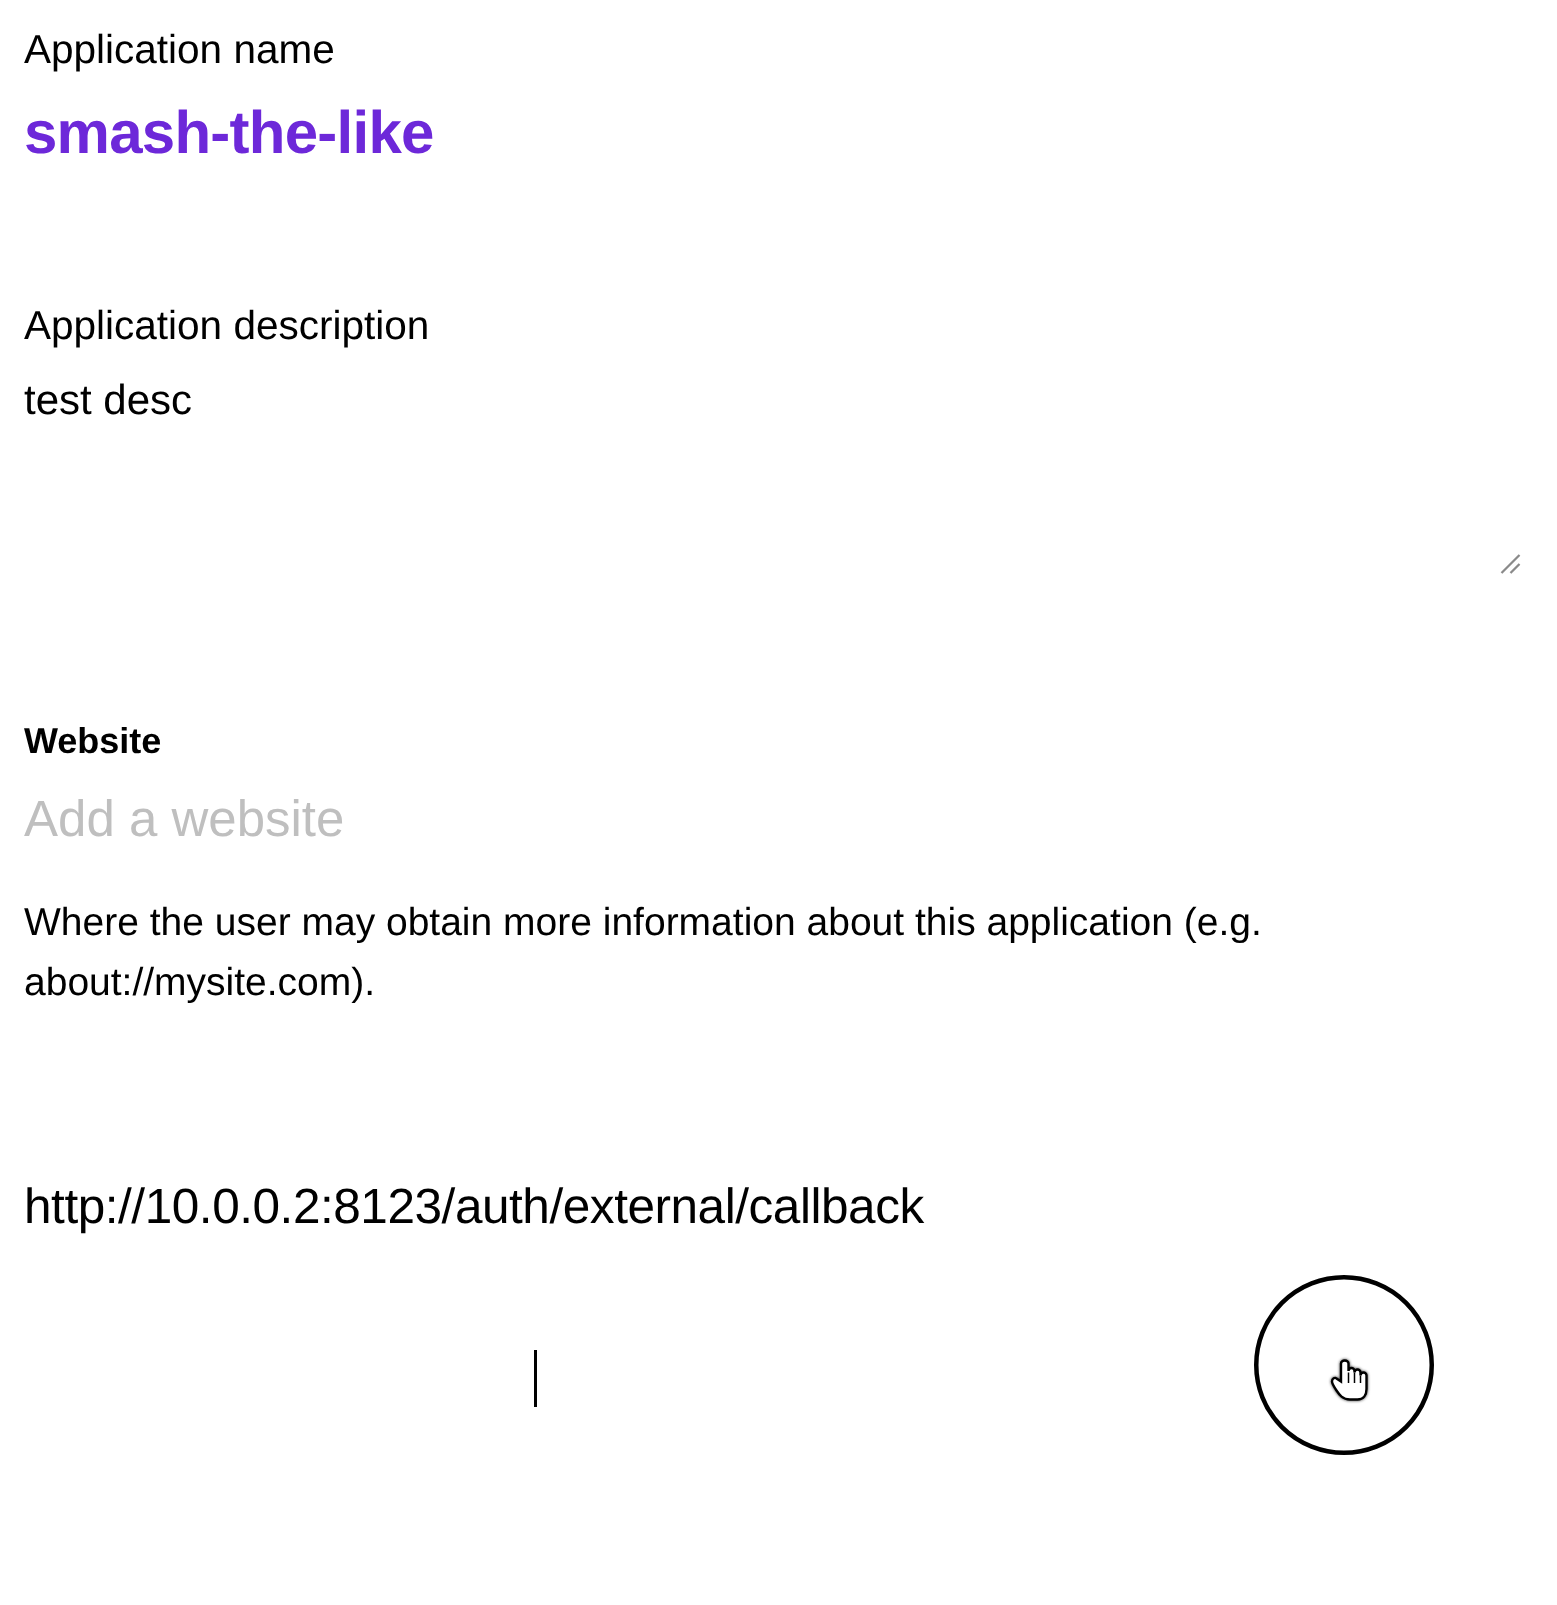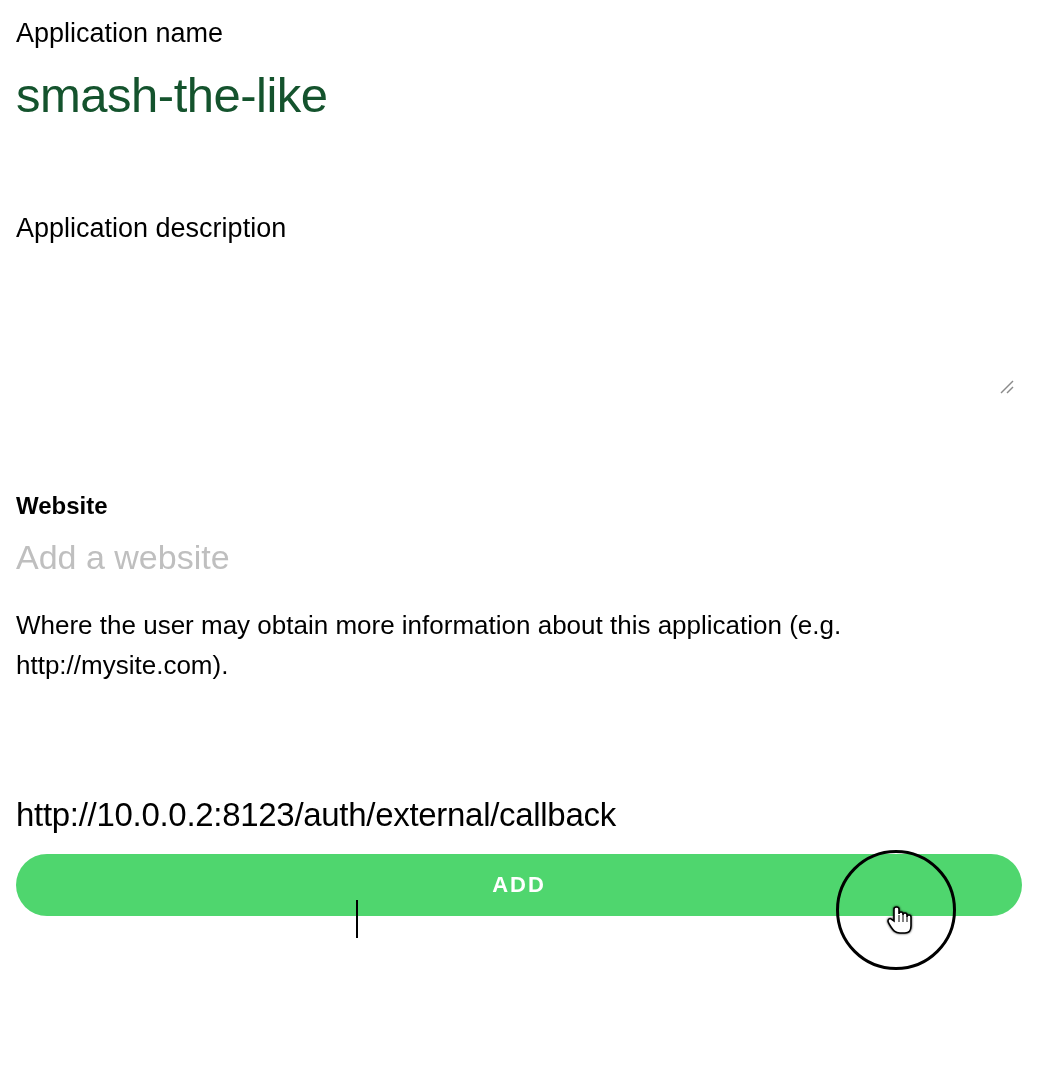--- a/index.html
+++ b/index.html
@@ -16,23 +16,23 @@
       padding: 18px 16px;
       position: relative;
     }
     .field-label {
       font-size: 27px;
       font-weight: 400;
       color: #000000;
       margin-bottom: 18px;
     }
     .app-name-value {
-      font-size: 49px;
-      font-weight: 400;
-      color: #14532d;
+      font-size: 40px;
+      font-weight: 700;
+      color: #6d28d9;
       letter-spacing: -0.5px;
     }
     .app-desc-value {
       font-size: 28px;
       font-weight: 400;
       color: #000000;
     }
     .section {
       margin-bottom: 90px;
     }
@@ -82,24 +82,24 @@
     }
     .website-section {
       margin-top: 90px;
       margin-bottom: 110px;
     }
     .redirect-section {
       margin-top: 0;
     }
     .redirect-row {
       display: flex;
+      align-items: center;
       gap: 20px;
       margin-bottom: 22px;
       position: relative;
-      flex-direction: column;
     }
     .redirect-input {
       flex: 1;
       border: none;
       outline: none;
       font-size: 33px;
       color: #000000;
       background: transparent;
       padding: 0;
       letter-spacing: -0.3px;
@@ -148,39 +148,39 @@
 <body>
 
 <div class="section">
   <div class="field-label">Application name</div>
   <div class="app-name-value">smash-the-like</div>
 </div>
 
 <div class="section section-desc">
   <div class="field-label">Application description</div>
   <div class="desc-box">
+    <div class="app-desc-value">test desc</div>
     <div class="resize-handle">
       <svg width="16" height="16" viewBox="0 0 16 16">
         <line x1="3" y1="15" x2="15" y2="3" stroke="#8a8a8a" stroke-width="1.5"></line>
         <line x1="9" y1="15" x2="15" y2="9" stroke="#8a8a8a" stroke-width="1.5"></line>
       </svg>
     </div>
   </div>
 </div>
 
 <div class="website-section">
   <div class="section-heading">Website</div>
   <input type="text" class="website-input" placeholder="Add a website" style="">
-  <div class="helper-text">Where the user may obtain more information about this application (e.g. http://mysite.com).</div>
+  <div class="helper-text">Where the user may obtain more information about this application (e.g. about://mysite.com).</div>
 </div>
 
 <div class="redirect-section">
   <div class="redirect-row">
     <input type="text" class="redirect-input" value="http://10.0.0.2:8123/auth/external/callback" style="">
-    <button class="add-button">ADD</button>
   </div>
 </div>
 
 <div class="text-caret" style="left: 356px; top: 900px;"></div>
 
 <div class="cursor-circle" style="left: 836px; top: 850px;"></div>
 
 <div class="cursor-hand" style="left: 885px; top: 905px;">
   <svg width="30" height="32" viewBox="0 0 30 32">
     <path d="M 9 4 L 9 16 L 6 14 C 5 13 3 14 3 16 C 3 17 4 19 6 22 C 8 25 10 28 15 28 L 20 28 C 24 28 26 25 26 21 L 26 12 C 26 11 25 10 24 10 C 23 10 22 11 22 12 L 22 10 C 22 9 21 8 20 8 C 19 8 18 9 18 10 L 18 9 C 18 8 17 7 16 7 C 15 7 14 8 14 9 L 14 4 C 14 3 13 2 11.5 2 C 10 2 9 3 9 4 Z" fill="#ffffff" stroke="#000000" stroke-width="1.6"></path>

